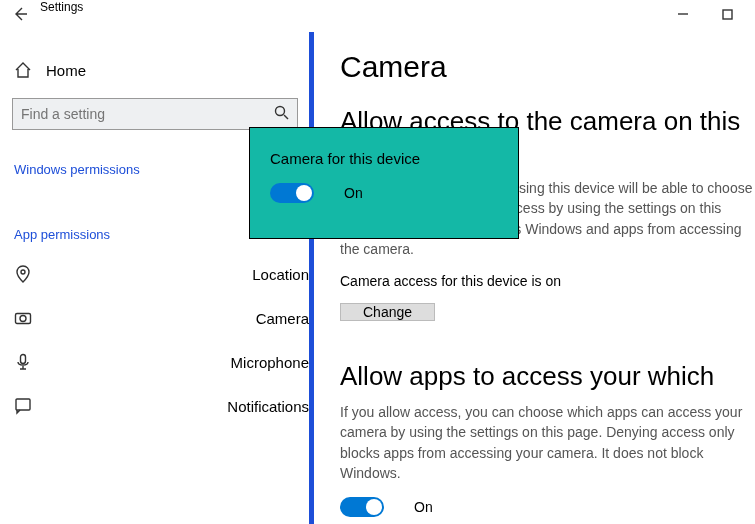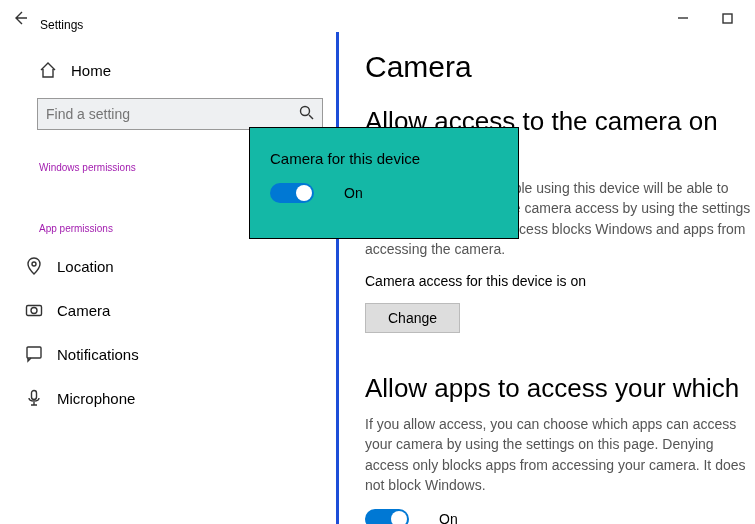--- a/index.html
+++ b/index.html
@@ -1,39 +1,39 @@
 <!DOCTYPE html>
 <html><head>
 <meta charset="utf-8">
 <style>
   * { box-sizing: border-box; margin: 0; padding: 0; }
   html, body { width: 755px; height: 524px; overflow: hidden; font-family: "Segoe UI", Arial, sans-serif; background: #fff; color: #000; }
-  .titlebar { height: 32px; display: flex; align-items: flex-end; padding: 0 6px; font-size: 12px; }
+  .titlebar { height: 32px; display: flex; align-items: flex-start; padding: 0 6px; font-size: 12px; }
   .titlebar .back { width: 28px; height: 28px; display: flex; align-items: center; justify-content: center; margin-right: 6px; cursor: pointer; }
   .titlebar .title { flex: 0 0 auto; }
   .titlebar .wincontrols { margin-left: auto; display: flex; }
   .titlebar .wc { width: 44px; height: 28px; display: flex; align-items: center; justify-content: center; cursor: pointer; }
   .body { display: flex; width: 755px; height: 492px; }
-  .sidebar { width: 314px; height: 100%; border-right: 3px solid #1d4ed8; padding-top: 18px; overflow: hidden; margin-left: 25px; }
+  .sidebar { width: 314px; height: 100%; border-right: 5px solid #1d4ed8; padding-top: 18px; overflow: hidden; }
   .home { display: flex; align-items: center; height: 40px; padding-left: 14px; font-size: 15px; cursor: pointer; }
   .home svg { margin-right: 14px; }
   .searchwrap { padding: 8px 12px 18px 12px; }
   .search { width: 286px; height: 32px; border: 1px solid #999; background: #eef0f2; display: flex; align-items: center; padding: 0 8px; }
   .search input { flex: 1; border: none; background: transparent; outline: none; font-size: 14px; color: #6d28d9; }
   .search .sicon { color: #555; }
   .section-label { font-size: 14px; font-weight: 600; padding: 6px 14px 16px 14px; }
-  .group-label { font-size: 10px; color: #a21caf; padding: 14px 14px 10px 14px; }
-  .nav-item { display: flex; align-items: center; height: 44px; font-size: 15px; cursor: pointer; }
+  .group-label { font-size: 13px; color: #1d4ed8; padding: 14px 14px 10px 14px; }
+  .nav-item { display: flex; align-items: center; height: 44px; padding-left: 14px; font-size: 15px; cursor: pointer; justify-content: space-between; }
   .nav-item svg { margin-right: 14px; flex: 0 0 auto; }
   .content { flex: 1; padding: 18px 0 0 26px; overflow: hidden; position: relative; }
   h1.page { font-weight: 400; font-size: 30px; margin-bottom: 22px; }
   h2.sub { font-weight: 400; font-size: 26px; margin: 12px 0 10px 0; }
   p.desc { font-size: 14px; color: #555; line-height: 1.45; margin-bottom: 14px; max-width: 420px; }
   .status-line { font-size: 14px; margin: 4px 0 14px 0; }
-  .change-btn { display: inline-block; border: 1px solid #bbb; background: #ddd; padding: 6px 22px; font-size: 14px; cursor: pointer; margin-bottom: 28px; }
+  .change-btn { display: inline-block; border: 1px solid #bbb; background: #ddd; padding: 0 22px; font-size: 14px; cursor: pointer; margin-bottom: 28px; }
   .toggle-row { display: flex; align-items: center; gap: 30px; margin-top: 6px; }
   .toggle { width: 44px; height: 20px; border-radius: 10px; background: #0078d4; position: relative; cursor: pointer; }
   .toggle::after { content: ""; position: absolute; right: 2px; top: 2px; width: 16px; height: 16px; background: #fff; border-radius: 50%; }
   .toggle-label { font-size: 14px; }
   
   .popup { position: absolute; left: 249px; top: 127px; width: 270px; background: #14b8a6; border: 1px solid #000; padding: 22px 20px 35px 20px; z-index: 10; }
   .popup .ptitle { font-size: 15px; margin-bottom: 16px; }
   .popup .toggle-row { margin-top: 0; }
   .icon-stroke { stroke: #333; stroke-width: 1.4; fill: none; }
 </style>
@@ -93,31 +93,31 @@
     </div>
     <div class="nav-item">
       <svg width="18" height="18" viewBox="0 0 18 18">
           <rect x="1.5" y="4.5" width="15" height="10" rx="1.5" class="icon-stroke"></rect>
           <circle cx="9" cy="9.5" r="3" class="icon-stroke"></circle>
         </svg>
       <span>Camera</span>
     </div>
     <div class="nav-item">
       <svg width="18" height="18" viewBox="0 0 18 18">
+          <rect x="6.5" y="1.5" width="5" height="9" rx="2.5" class="icon-stroke"></rect>
+          <path d="M4 9 C4 13 14 13 14 9 M9 13 V16 M6 16 H12" class="icon-stroke"></path>
+        </svg>
+      <span>Microphone</span>
+    </div>
+    <div class="nav-item">
+      <svg width="18" height="18" viewBox="0 0 18 18">
           <rect x="2" y="2" width="14" height="11" rx="1" class="icon-stroke"></rect>
           <path d="M6 13 L3 16 V13" class="icon-stroke"></path>
         </svg>
       <span>Notifications</span>
-    </div>
-    <div class="nav-item">
-      <svg width="18" height="18" viewBox="0 0 18 18">
-          <rect x="6.5" y="1.5" width="5" height="9" rx="2.5" class="icon-stroke"></rect>
-          <path d="M4 9 C4 13 14 13 14 9 M9 13 V16 M6 16 H12" class="icon-stroke"></path>
-        </svg>
-      <span>Microphone</span>
     </div>
   </div>
 
   <div class="content">
     <h1 class="page">Camera</h1>
 
     <h2 class="sub">Allow access to the camera on this device</h2>
     <p class="desc">If you allow access, people using this device will be able to choose if their apps have camera access by using the settings on this page. Denying access blocks Windows and apps from accessing the camera.</p>
     <div class="status-line">Camera access for this device is on</div>
     <div class="change-btn">Change</div>

